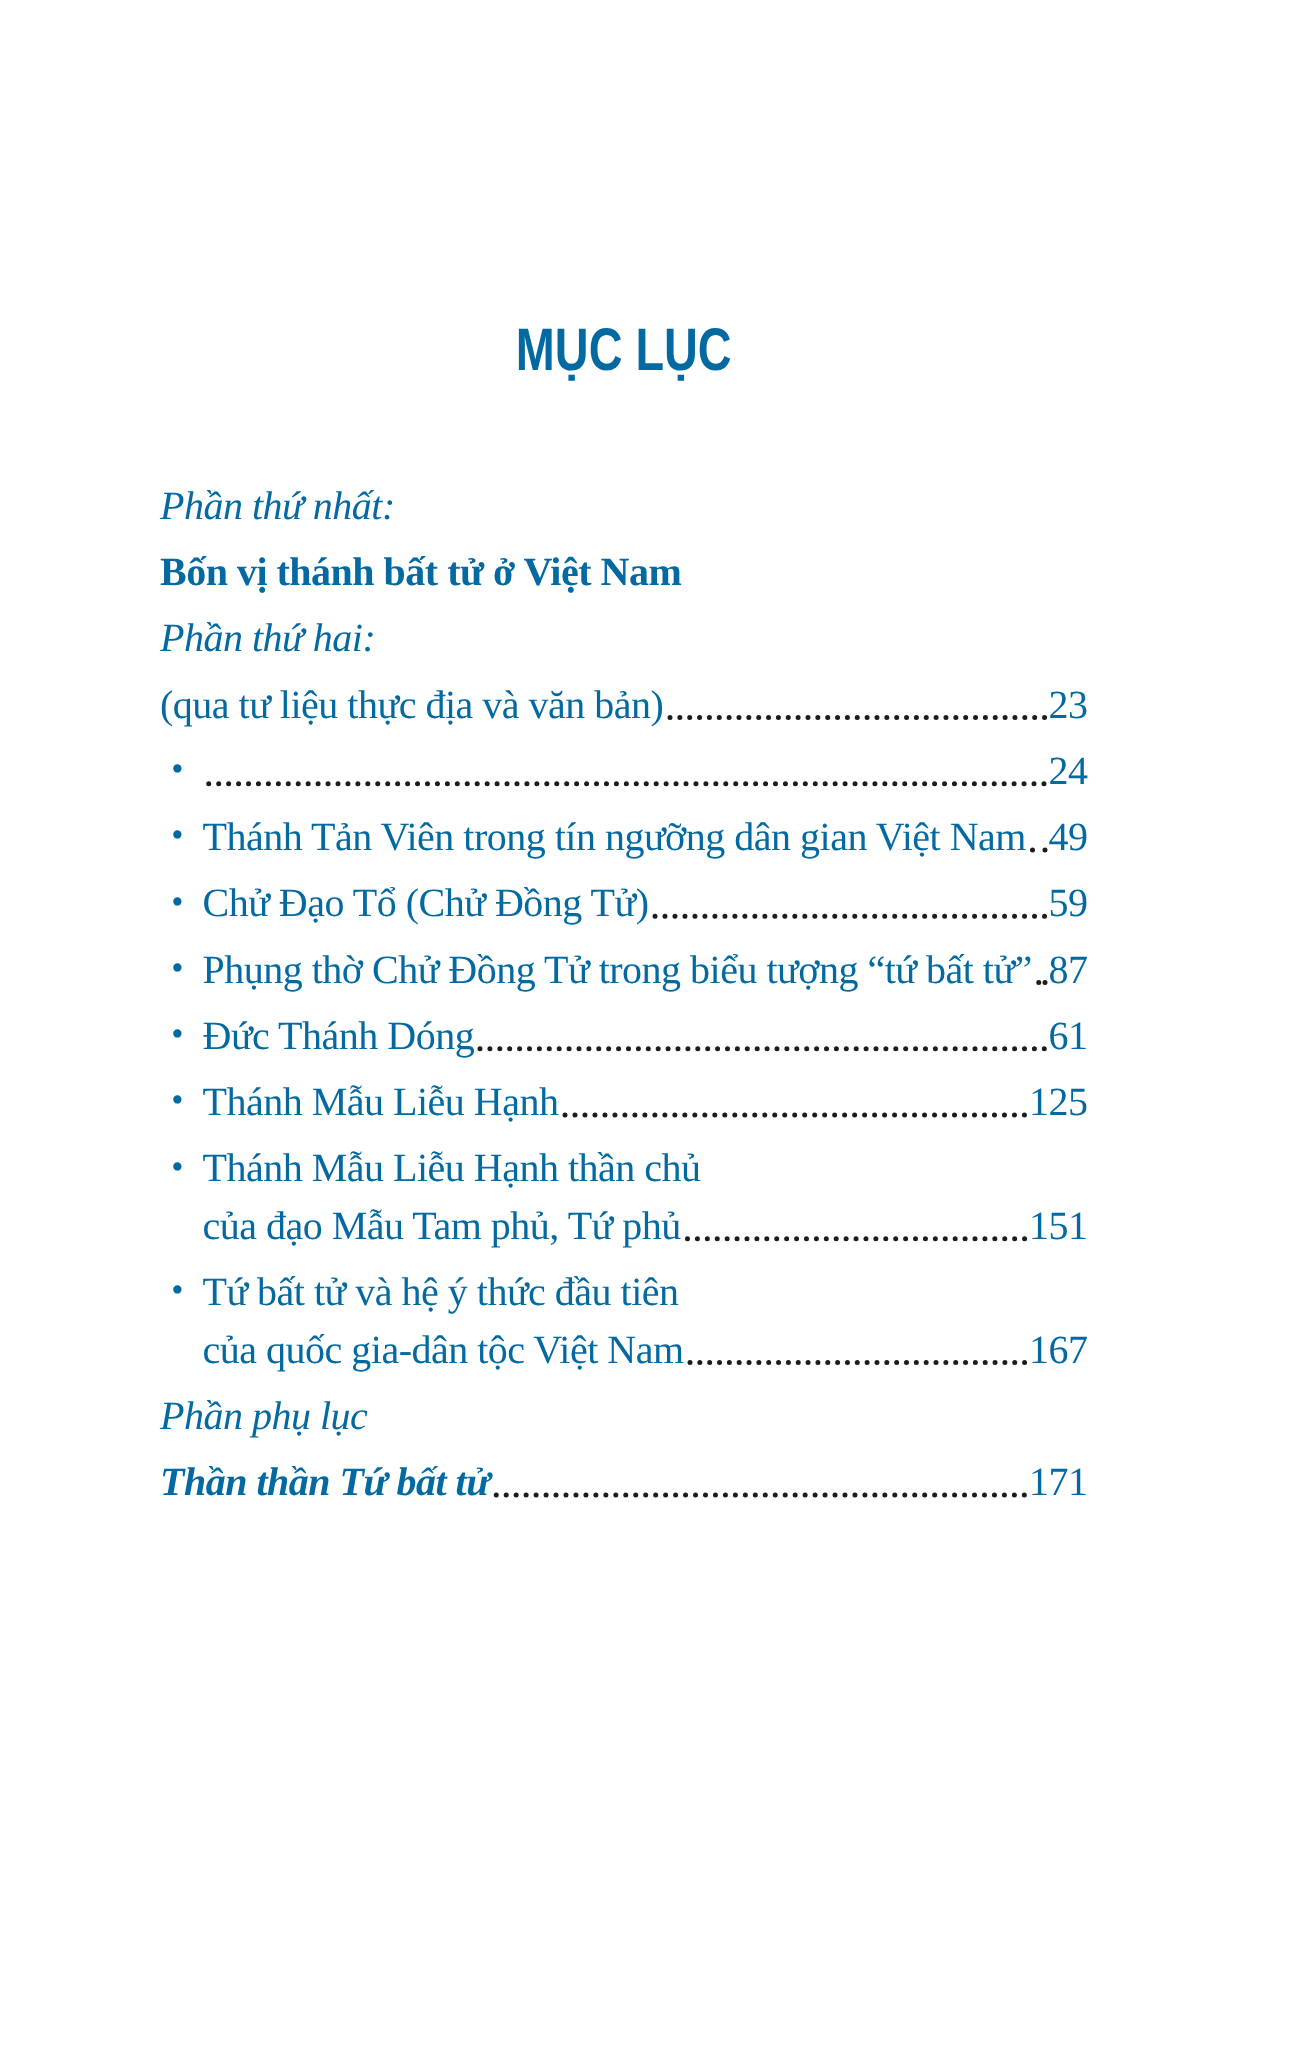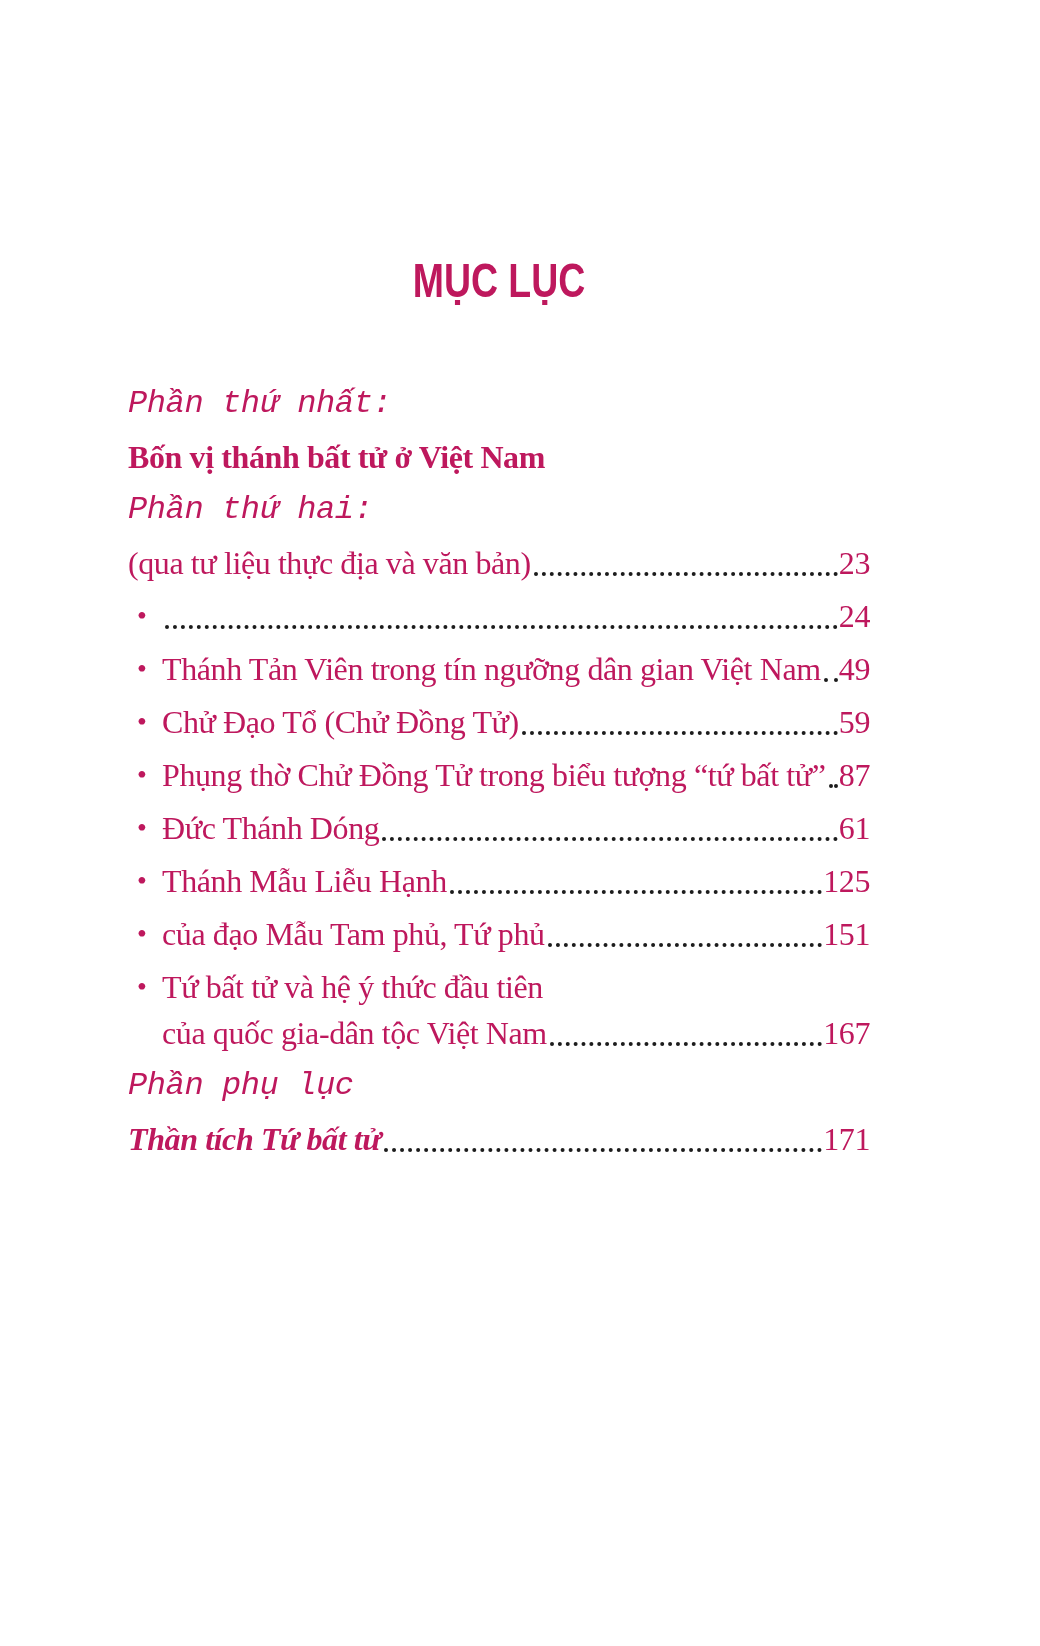--- a/index.html
+++ b/index.html
@@ -5,21 +5,21 @@
   html, body {
     margin: 0;
     padding: 0;
     background: #ffffff;
   }
   .page {
     position: relative;
     width: 1040px;
     height: 1240px;
     background: #ffffff;
-    color: #be185d;
+    color: #0369a1;
     font-family: "Liberation Serif", serif;
     overflow: hidden;
   }
   .content {
     padding: 255px 170px 0 128px; 
   }
   .title {
     text-align: center;
     font-family: "Liberation Sans", sans-serif;
     font-weight: 700;
@@ -32,21 +32,21 @@
     white-space: nowrap;
   }
   .toc {
     font-size: 32px;
     letter-spacing: -0.4px;
   }
   .row {
     display: flex;
     margin-bottom: 7px;
   }
-  .row.section { margin-top: 0; font-family: Liberation Mono, monospace; }
+  .row.section { margin-top: 0; }
   .entry-body {
     flex: 1 1 auto;
     min-width: 0;
   }
   .line {
     display: flex;
     align-items: flex-end;
     line-height: 46px;
   }
   .entry-text { white-space: nowrap; }
@@ -169,20 +169,23 @@
               <span class="entry-text">Thánh Mẫu Liễu Hạnh</span>
               <span class="leader"></span>
               <span class="pagenum">125</span>
             </div>
           </div>
         </div>
         <div class="row bullet">
           <span class="bullet-mark">•</span>
           <div class="entry-body">
             <div class="line">
+              <span class="entry-text">Thánh Mẫu Liễu Hạnh thần chủ</span>
+            </div>
+            <div class="line">
               <span class="entry-text">của đạo Mẫu Tam phủ, Tứ phủ</span>
               <span class="leader"></span>
               <span class="pagenum">151</span>
             </div>
           </div>
         </div>
         <div class="row bullet">
           <span class="bullet-mark">•</span>
           <div class="entry-body">
             <div class="line">
@@ -198,21 +201,21 @@
         <div class="row section">
           <div class="entry-body">
             <div class="line">
               <span class="entry-text">Phần phụ lục</span>
             </div>
           </div>
         </div>
         <div class="row bold-italic">
           <div class="entry-body">
             <div class="line">
-              <span class="entry-text">Thần tích Tứ bất tử</span>
+              <span class="entry-text">Thần thần Tứ bất tử</span>
               <span class="leader"></span>
               <span class="pagenum">171</span>
             </div>
           </div>
         </div>
       </div>
   </div>
 </div>
 
 </body></html>

